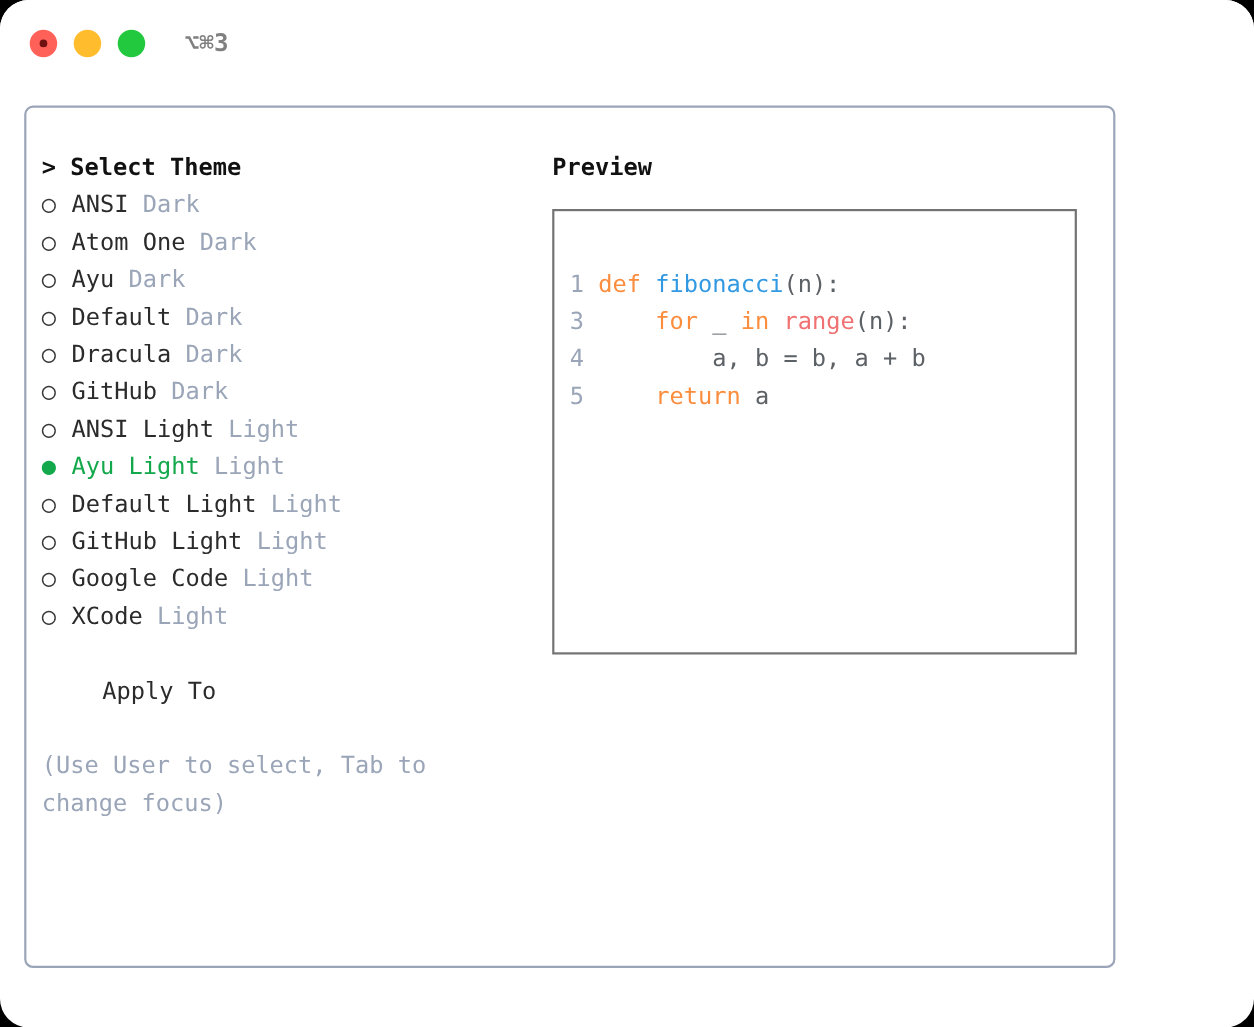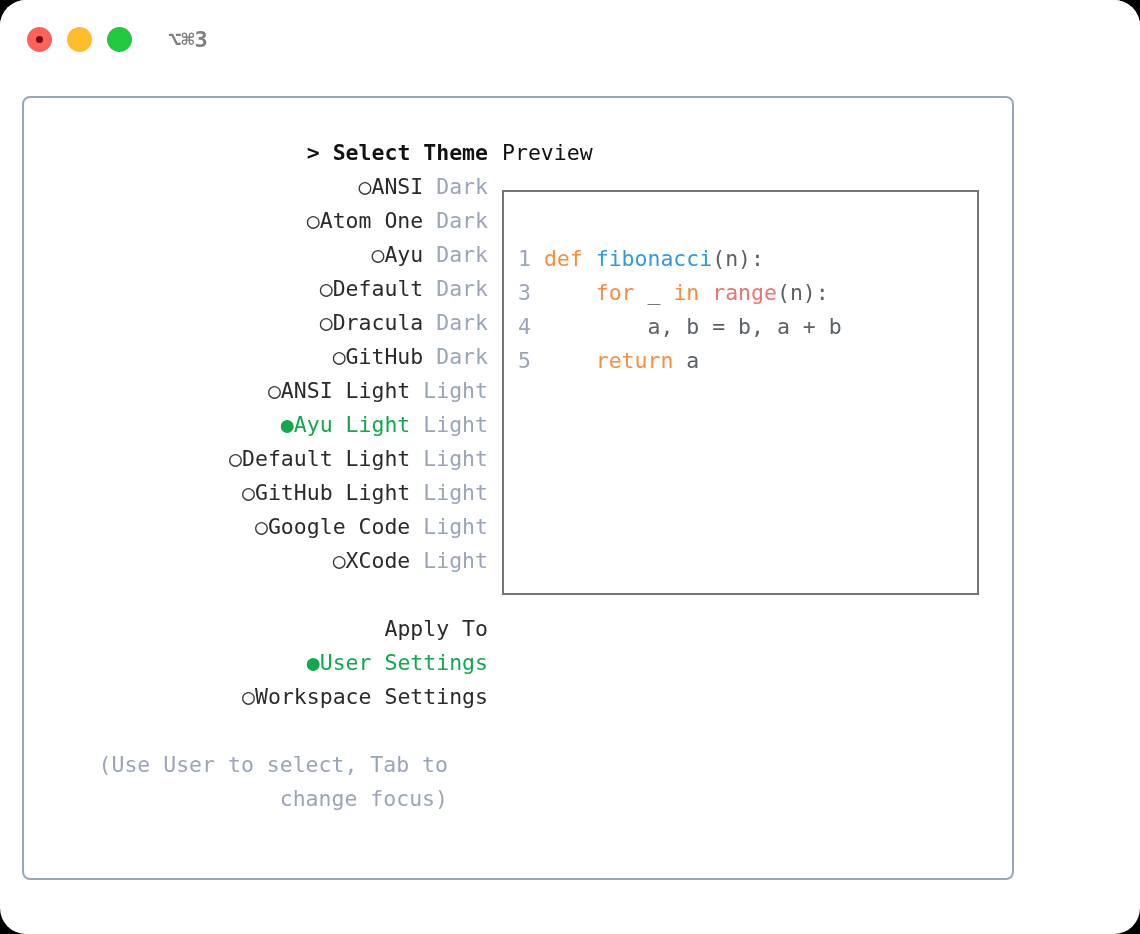--- a/index.html
+++ b/index.html
@@ -61,21 +61,20 @@
     border: 2px solid #9aa5b8;
     border-radius: 8px;
     background: #ffffff;
   }
 
   
   #left-col {
     position: absolute;
     left: 14px; top: 38px;
     width: 450px;
-    text-align: right;
   }
   .row {
     font-size: 21.5px;
     line-height: 34px;
     white-space: pre;
     color: #2b2b2b;
   }
   .hdr {
     font-weight: bold;
     color: #111111;
@@ -105,21 +104,21 @@
   }
 
   
   #right-col {
     position: absolute;
     left: 478px; top: 38px;
     width: 500px;
   }
   #preview-title {
     font-size: 21.5px;
-    font-weight: normal;
+    font-weight: bold;
     color: #111111;
     line-height: 34px;
     white-space: pre;
   }
   #preview-box {
     margin-top: 20px;
     width: 477px; height: 405px;
     border: 2px solid #737373;
     background: #ffffff;
     position: relative;
@@ -178,24 +177,20 @@
           <div class="row"><span class="marker marker-un">○</span><span class="name-un">ANSI Light</span><span> </span><span class="variant">Light</span></div>
           <div class="row"><span class="marker marker-sel">●</span><span class="name-sel">Ayu Light</span><span> </span><span class="variant">Light</span></div>
           <div class="row"><span class="marker marker-un">○</span><span class="name-un">Default Light</span><span> </span><span class="variant">Light</span></div>
           <div class="row"><span class="marker marker-un">○</span><span class="name-un">GitHub Light</span><span> </span><span class="variant">Light</span></div>
           <div class="row"><span class="marker marker-un">○</span><span class="name-un">Google Code</span><span> </span><span class="variant">Light</span></div>
           <div class="row"><span class="marker marker-un">○</span><span class="name-un">XCode</span><span> </span><span class="variant">Light</span></div>
         </div>
 
       <div id="applyto-block">
         <div class="applyto-hdr"><span style="display:inline-block;width:27px"></span><span>Apply To</span></div>
-        <div id="applyto-list">
-            <div class="row"><span class="marker marker-sel">●</span><span class="name-sel">User Settings</span></div>
-            <div class="row"><span class="marker marker-un">○</span><span class="name-un">Workspace Settings</span></div>
-          </div>
       </div>
 
       <div id="hint">(Use User to select, Tab to change focus)</div>
     </div>
 
     <div id="right-col">
       <div id="preview-title">Preview</div>
       <div id="preview-box">
         <div id="code-area">
             <div class="code-line"><span class="lineno">1</span><span> </span><span class="tok-kw">def </span><span class="tok-fn">fibonacci</span><span class="tok-punct">(n):</span></div>

